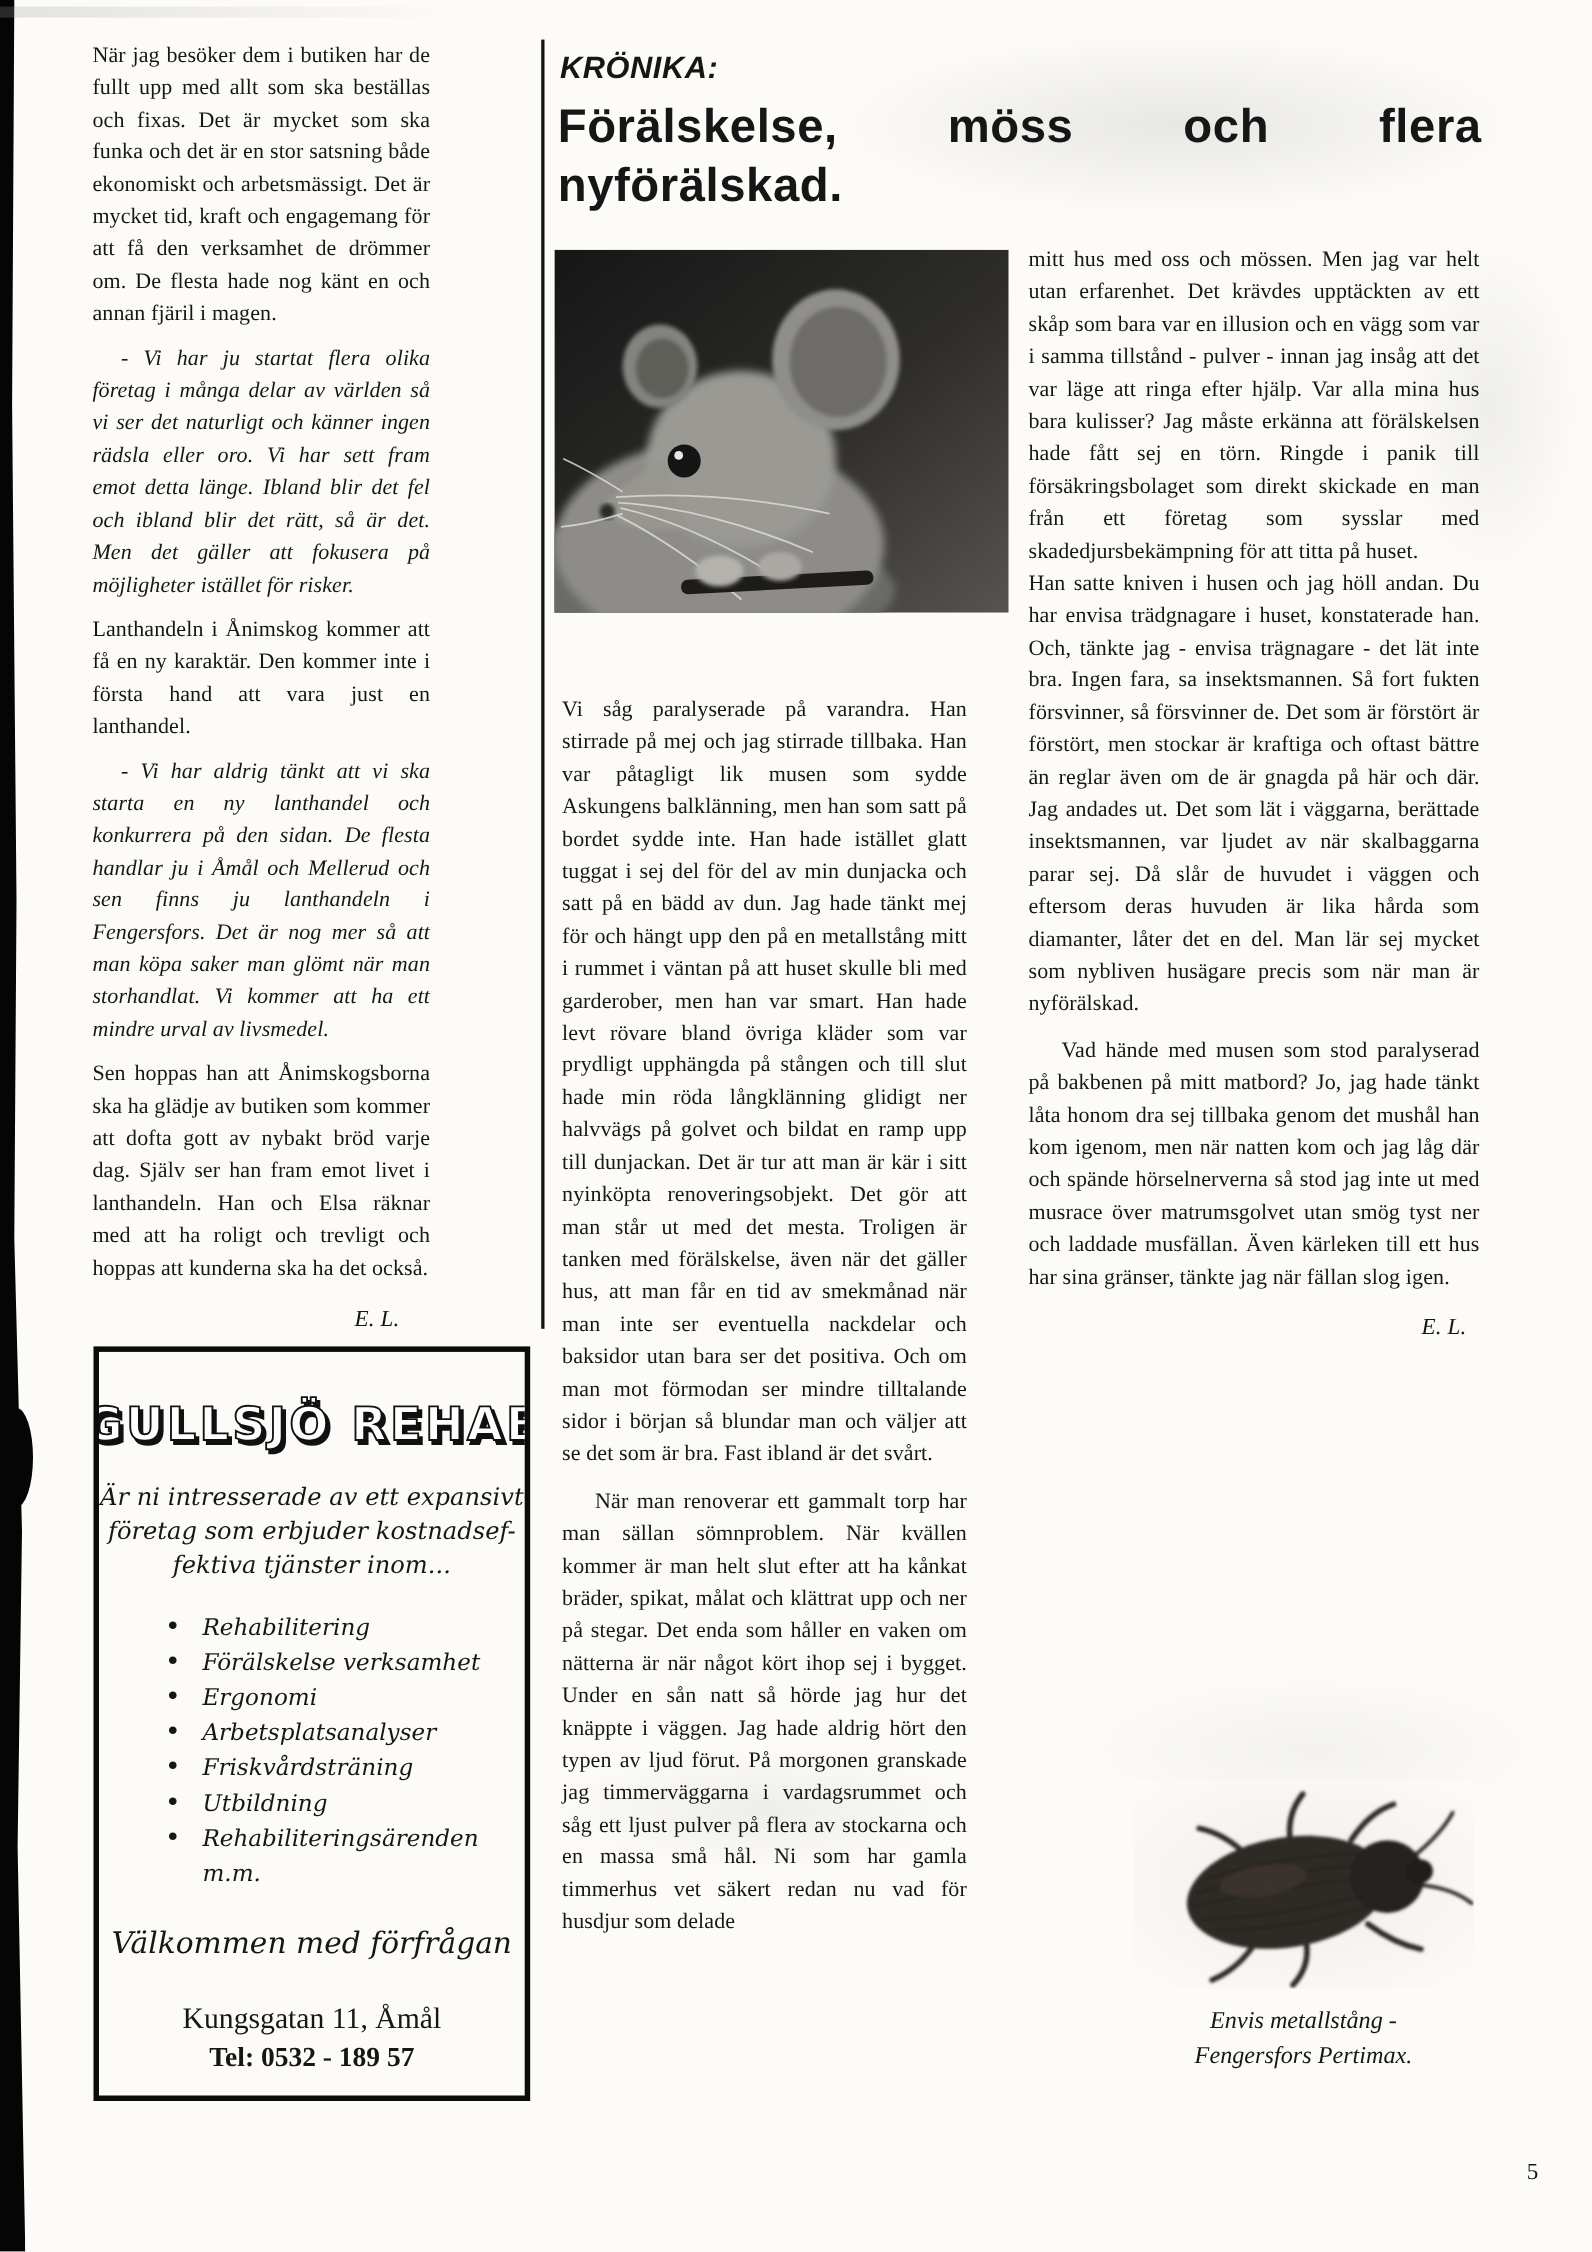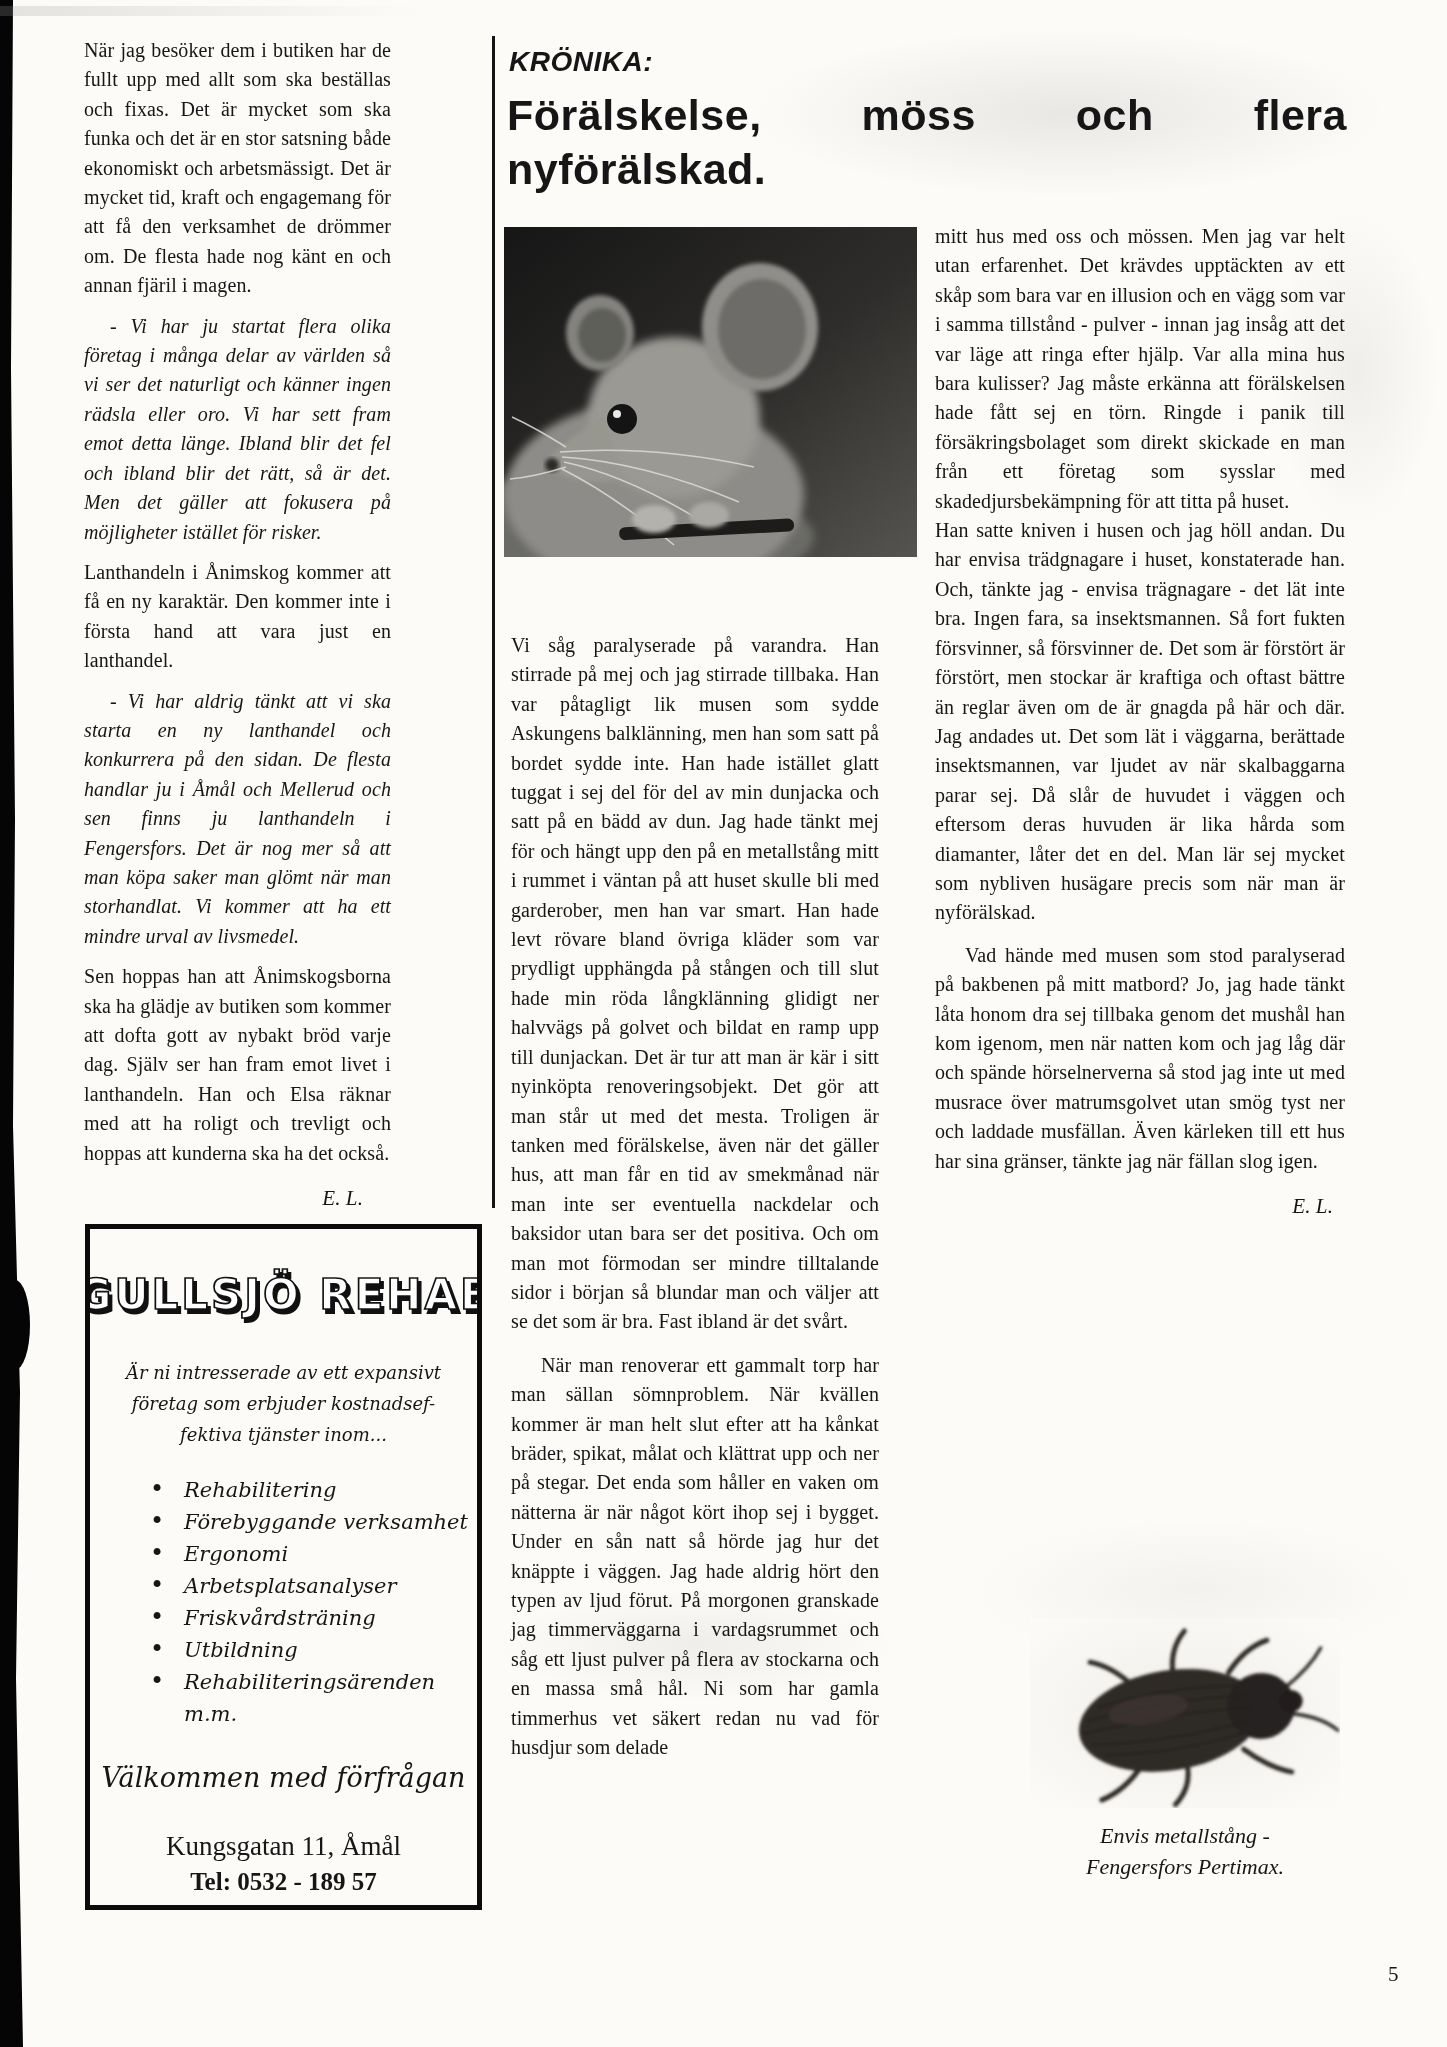--- a/index.html
+++ b/index.html
@@ -42,21 +42,21 @@
     font-weight:bold;font-size:43px;line-height:54px;letter-spacing:.5px;}
   #title .l1{text-align:justify;text-align-last:justify;-moz-text-align-last:justify;width:840px;}
 
   
   #mousephoto{position:absolute;left:504px;top:227px;width:413px;height:330px;}
 
   
   #adbox{position:absolute;left:85px;top:1224px;width:397px;height:686px;
     border:5px solid #0b0b0b;box-sizing:border-box;text-align:center;}
   #adbrand{margin-top:28px;}
-  .ad-intro{font-style:italic;font-size:18px;line-height:31px;margin-top:22px;font-family:"DejaVu Serif","Liberation Serif",serif;}
+  .ad-intro{font-style:italic;font-size:22px;line-height:31px;margin-top:10px;font-family:"DejaVu Serif","Liberation Serif",serif;}
   .ad-list{list-style:none;margin:24px 0 0 0;padding:0 0 0 60px;text-align:left;}
   .ad-list li{font-style:italic;font-size:21px;line-height:32px;font-family:"DejaVu Serif","Liberation Serif",serif;position:relative;padding-left:34px;}
   .ad-list li::before{content:"\2022";position:absolute;left:0;top:-1px;font-size:24px;font-style:normal;}
   .ad-closing{font-style:italic;font-size:27px;margin-top:32px;font-family:"DejaVu Serif","Liberation Serif",serif;}
   .ad-address{font-size:27px;margin-top:38px;}
   .ad-phone{font-size:25px;font-weight:bold;margin-top:6px;}
 
   
   #beetlewrap{position:absolute;left:1020px;top:1618px;width:330px;text-align:center;}
   .beetle-caption{font-style:italic;font-size:22px;line-height:31px;margin-top:8px;}
@@ -154,21 +154,21 @@
     <text x="196" y="52" text-anchor="middle" font-family="DejaVu Sans, Liberation Sans, sans-serif" font-size="42" font-weight="bold" letter-spacing="3" fill="#111" stroke="#111" stroke-width="2" transform="translate(3,4)">GULLSJÖ REHAB</text>
     <text x="196" y="52" text-anchor="middle" font-family="DejaVu Sans, Liberation Sans, sans-serif" font-size="42" font-weight="bold" letter-spacing="3" fill="#ffffff" stroke="#111" stroke-width="1.7">GULLSJÖ REHAB</text>
   </svg>
   <div class="ad-intro">
     <div>Är ni intresserade av ett expansivt</div>
     <div>företag som erbjuder kostnadsef-</div>
     <div>fektiva tjänster inom...</div>
   </div>
   <ul class="ad-list">
     <li>Rehabilitering</li>
-    <li>Förebyggande verksamhet</li>
+    <li>Förälskelse verksamhet</li>
     <li>Ergonomi</li>
     <li>Arbetsplatsanalyser</li>
     <li>Friskvårdsträning</li>
     <li>Utbildning</li>
     <li>Rehabiliteringsärenden m.m.</li>
   </ul>
   <div class="ad-closing">Välkommen med förfrågan</div>
   <div class="ad-address">Kungsgatan 11, Åmål</div>
   <div class="ad-phone">Tel: 0532 - 189 57</div>
 </div>

